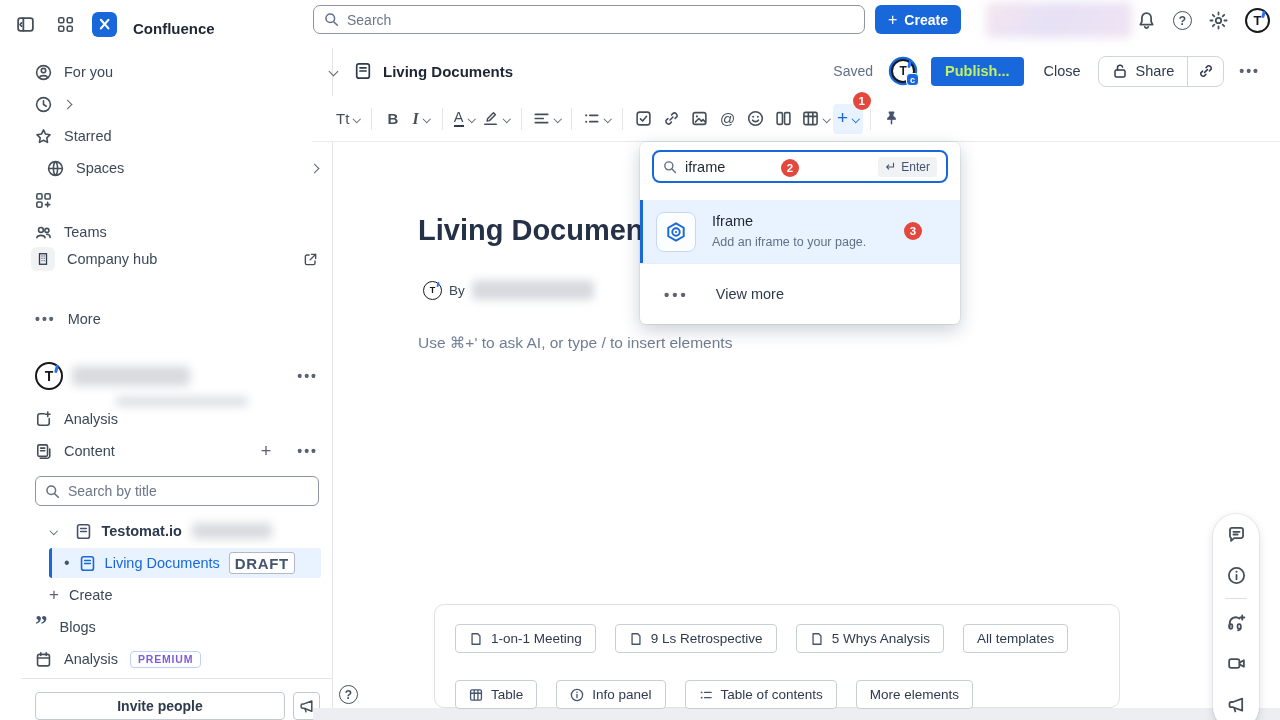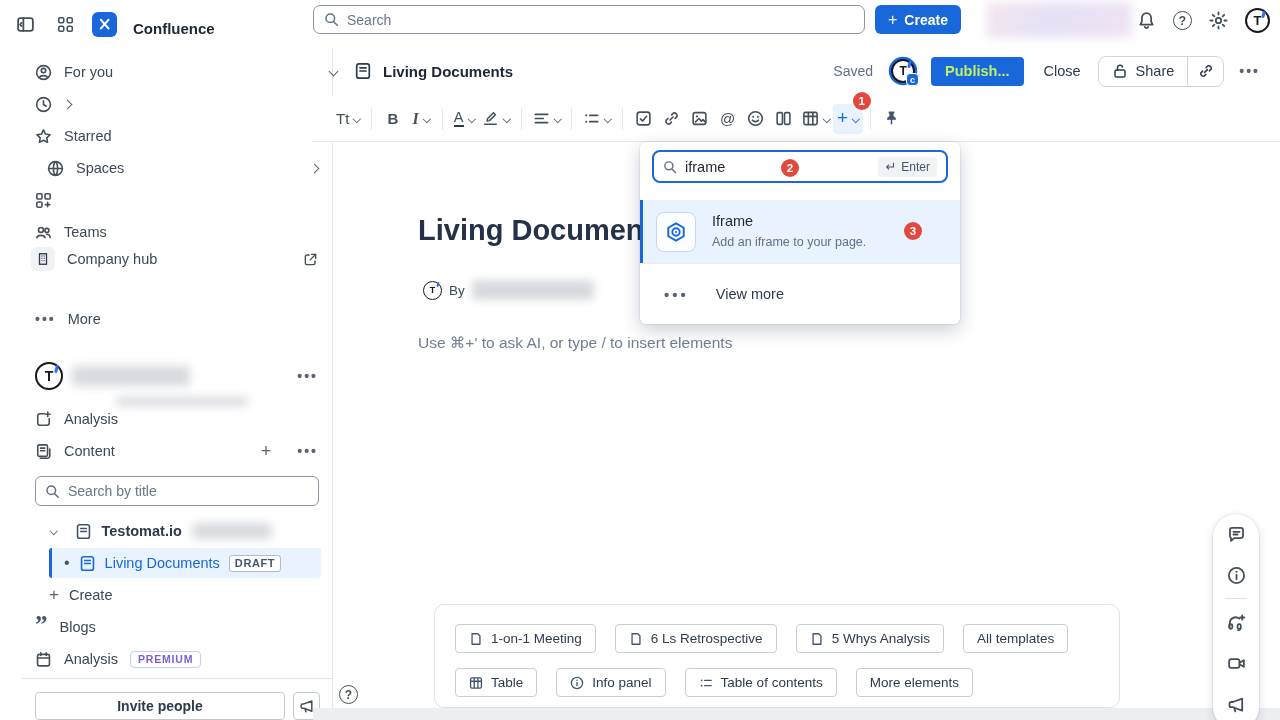--- a/index.html
+++ b/index.html
@@ -39,21 +39,21 @@
   .space-logo { width:28px; height:28px; border-radius:50%; border:2.4px solid #17191d; background:#fff; position:relative; display:flex; align-items:center; justify-content:center; font-weight:700; font-size:14px; color:#17191d; }
   .space-logo .tick { position:absolute; top:1px; right:3px; width:3px; height:8px; background:#2970ff; border-radius:2px; transform:rotate(14deg); }
   .blur-gray { background:#d7dade; filter:blur(5px); border-radius:4px; }
   .dots3 { letter-spacing:2px; color:#596373; font-weight:700; font-size:14px; }
   .sb-search { position:absolute; left:14px; top:428px; width:284px; height:30px; border:1px solid #8c95a3; border-radius:6px; display:flex; align-items:center; gap:8px; padding:0 9px; background:#fff; }
   .sb-search input { border:0; outline:0; flex:1; font-size:14px; font-family:inherit; color:#1f2733; background:transparent; }
   .sb-search input::placeholder { color:#6b7689; }
   .tree-sel { position:absolute; left:28px; top:500px; width:272px; height:30px; background:#e9f2ff; border-left:3px solid #1868db; border-radius:3px; display:flex; align-items:center; gap:9px; padding:0 8px 0 12px; cursor:pointer; }
   .tree-sel .bullet { color:#44546f; font-size:16px; line-height:1; }
   .tree-sel .plbl { color:#1868db; font-size:14.5px; font-weight:500; }
-  .badge-draft { border:1px solid #b3b9c4; border-radius:3px; padding:1.5px 5px; font-size:11px; font-weight:700; letter-spacing:.6px; color:#44546f; background:#fff; }
+  .badge-draft { border:1px solid #b3b9c4; border-radius:3px; padding:1.5px 5px; font-size:15px; font-weight:700; letter-spacing:.6px; color:#44546f; background:#fff; }
   .badge-premium { border:1px solid #bdd0f8; border-radius:4px; padding:1.5px 7px; font-size:10.5px; font-weight:700; letter-spacing:.8px; color:#7b5dd6; background:#fff; }
   .quote99 { font-family:"Liberation Serif", serif; font-size:25px; line-height:10px; color:#44546f; font-weight:700; height:14px; display:inline-block; }
   .sb-divider { position:absolute; left:0; top:630px; width:100%; border-top:1px solid #e4e6ea; }
   .invite-btn { position:absolute; left:14px; top:644px; width:250px; height:28px; border:1px solid #c3c9d1; border-radius:4px; background:#fff; font-family:inherit; font-size:14px; font-weight:600; color:#2e3a4d; cursor:pointer; }
   .mega-btn { position:absolute; left:272px; top:644px; width:27px; height:28px; border:1px solid #c3c9d1; border-radius:4px; background:#fff; display:flex; align-items:center; justify-content:center; cursor:pointer; }
 
   
   .dh-left { position:absolute; left:330px; top:56px; height:30px; display:flex; align-items:center; gap:11px; }
   .dh-title { font-size:15px; font-weight:700; color:#1e2633; }
   .dh-right { position:absolute; right:16px; top:56px; height:30px; display:flex; align-items:center; }
@@ -105,21 +105,21 @@
   
   .page-title { position:absolute; left:418px; top:214px; font-size:29px; font-weight:600; color:#253147; }
   .byline { position:absolute; left:423px; top:280px; display:flex; align-items:center; gap:7px; }
   .byline .mini-ava { width:19px; height:19px; border-radius:50%; border:1.9px solid #17191d; display:flex; align-items:center; justify-content:center; font-size:9px; font-weight:700; color:#17191d; position:relative; }
   .byline .mini-ava .tick { position:absolute; top:0; right:2px; width:2px; height:5px; background:#2970ff; border-radius:1px; transform:rotate(14deg); }
   .byline .by { font-size:13.5px; color:#3c4858; }
   .editor-ph { position:absolute; left:418px; top:334px; font-size:15.5px; color:#707e94; }
   .help-float { position:absolute; left:339px; top:685px; }
 
   
-  .tpl-panel { position:absolute; left:434px; top:604px; width:686px; height:104px; border:1px solid #dfe1e6; border-radius:10px; background:#fff; padding:19px 20px; display:flex; flex-direction:column; gap:15px; z-index:3; }
+  .tpl-panel { position:absolute; left:434px; top:604px; width:686px; height:104px; border:1px solid #dfe1e6; border-radius:10px; background:#fff; padding:19px 20px; display:flex; flex-direction:column; gap:27px; z-index:3; }
   .tpl-row { display:flex; gap:19px; }
   .tpl-btn { height:29px; padding:0 13px; border:1px solid #c9ced6; border-radius:4px; background:#fff; display:flex; align-items:center; gap:8px; font-family:inherit; font-size:13.5px; color:#2e3a4d; cursor:pointer; white-space:nowrap; }
   .bottom-strip { position:absolute; left:313px; right:0; top:708px; height:12px; background:#edeef1; z-index:1; }
 
   
   .rail { position:absolute; left:1213px; top:514px; width:46px; height:216px; background:#fff; border-radius:23px; box-shadow:0 0 0 1px rgba(9,30,66,.06), 0 3px 10px rgba(9,30,66,.14); z-index:20; display:flex; flex-direction:column; align-items:center; }
   .rail .ric { width:20px; height:20px; display:flex; align-items:center; justify-content:center; color:#44546f; cursor:pointer; }
   .rail-div { width:22px; border-top:1.5px solid #dcdfe4; margin:13px 0; }
 </style>
 </head>
@@ -585,21 +585,21 @@
             </svg>
           </span>
         <span>1-on-1 Meeting</span>
       </button>
       <button class="tpl-btn">
         <span class="ic">
             <svg width="14" height="14" viewBox="0 0 16 16" fill="none" stroke="#44546f" stroke-width="1.5" stroke-linejoin="round">
               <path d="M3.5 2 H10 L12.5 4.5 V14 H3.5 Z"></path>
             </svg>
           </span>
-        <span>6 Ls Retrospective</span>
+        <span>9 Ls Retrospective</span>
       </button>
       <button class="tpl-btn">
         <span class="ic">
             <svg width="14" height="14" viewBox="0 0 16 16" fill="none" stroke="#44546f" stroke-width="1.5" stroke-linejoin="round">
               <path d="M3.5 2 H10 L12.5 4.5 V14 H3.5 Z"></path>
             </svg>
           </span>
         <span>5 Whys Analysis</span>
       </button>
       <button class="tpl-btn">

